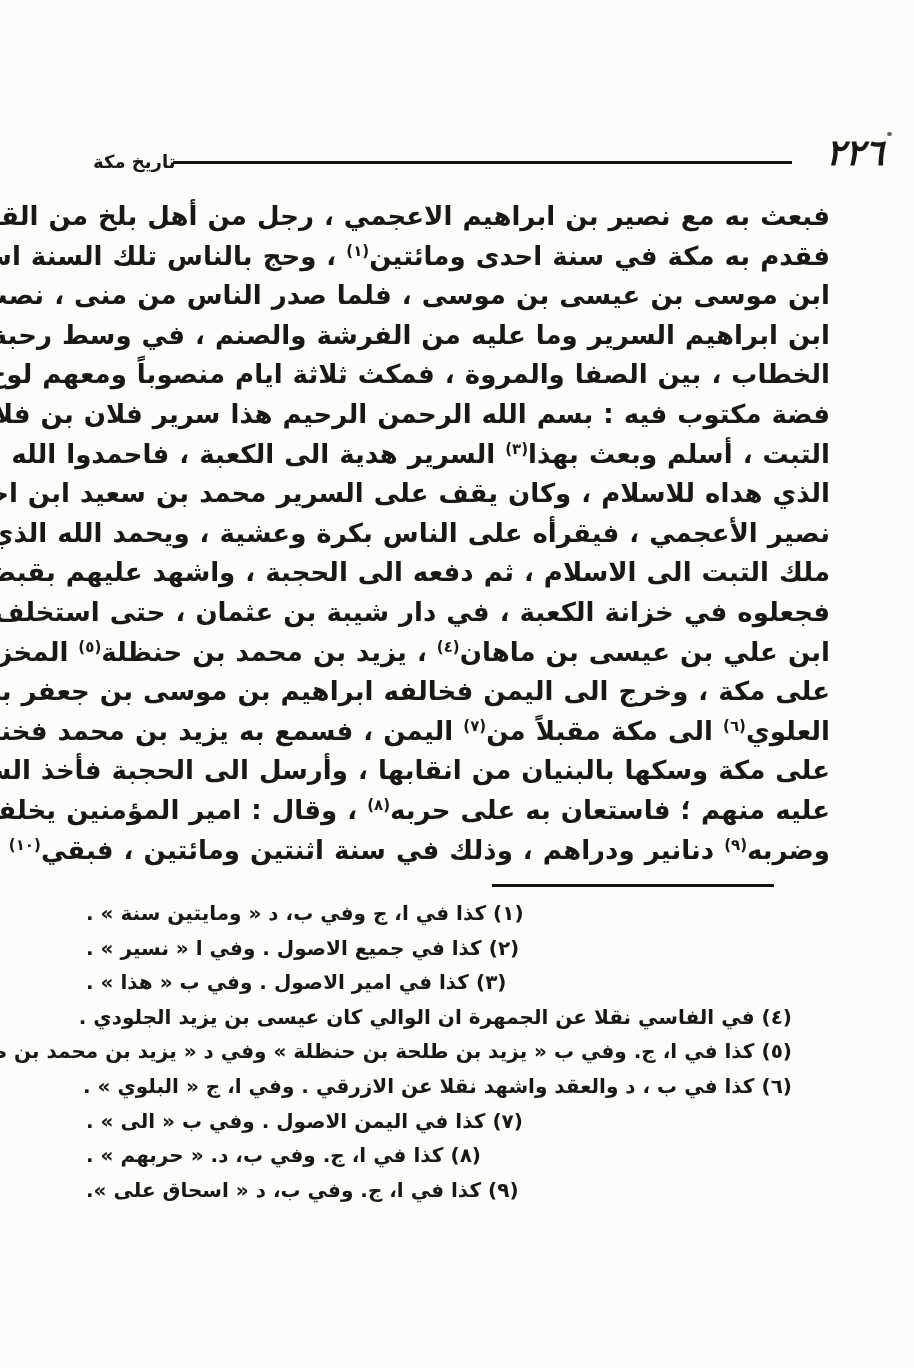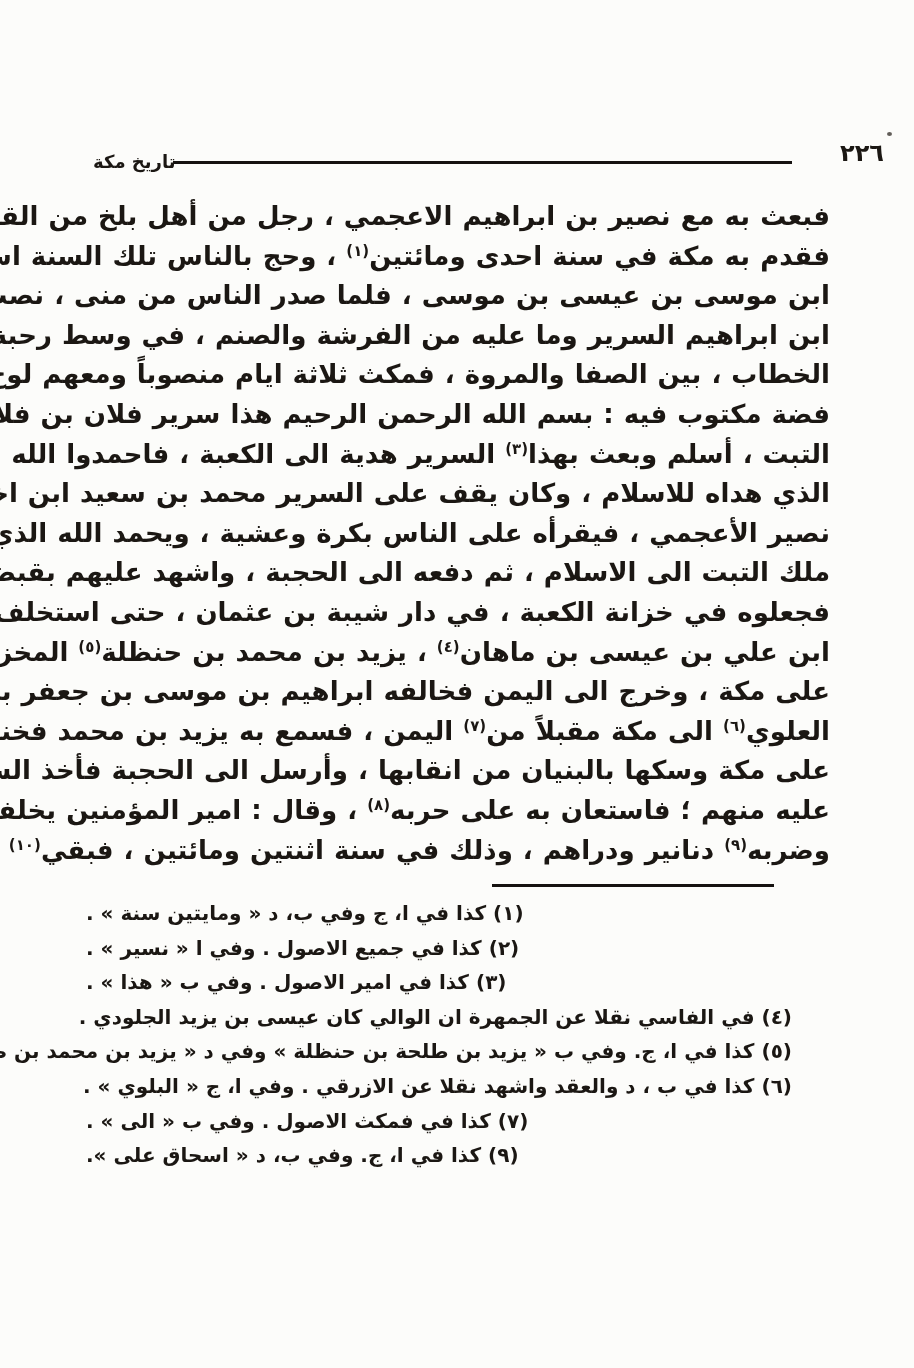--- a/index.html
+++ b/index.html
@@ -13,21 +13,21 @@
     background:var(--paper);
     overflow:hidden;
     direction:rtl;
     font-family:"DejaVu Sans",sans-serif;
     color:var(--ink);
   }
   
   .header{position:absolute;top:134px;right:30px;left:93px;height:50px;}
   .page-number{
     position:absolute;right:0;top:4px;
-    font-size:24px;font-weight:bold;letter-spacing:2px;line-height:30px;
+    font-size:36px;font-weight:bold;letter-spacing:2px;line-height:30px;font-style:italic;
   }
   .header-rule{
     position:absolute;right:92px;left:80px;top:27px;
     border-top:3px solid #151210;height:0;
   }
   .header-title{
     position:absolute;left:0;top:12px;
     font-size:18px;font-weight:bold;line-height:32px;
   }
   
@@ -101,17 +101,18 @@
 
   <div class="footnote-rule"></div>
 
   <div class="footnotes">
       <div class="fline"><span class="fmark">(١)</span><span>كذا في ا، ج وفي ب، د « ومايتين سنة » .</span></div>
       <div class="fline"><span class="fmark">(٢)</span><span>كذا في جميع الاصول . وفي ا « نسير » .</span></div>
       <div class="fline"><span class="fmark">(٣)</span><span>كذا في امير الاصول . وفي ب « هذا » .</span></div>
       <div class="fline"><span class="fmark">(٤)</span><span>في الفاسي نقلا عن الجمهرة ان الوالي كان عيسى بن يزيد الجلودي .</span></div>
       <div class="fline"><span class="fmark">(٥)</span><span>كذا في ا، ج. وفي ب « يزيد بن طلحة بن حنظلة » وفي د « يزيد بن محمد بن طلحة »</span></div>
       <div class="fline"><span class="fmark">(٦)</span><span>كذا في ب ، د والعقد واشهد نقلا عن الازرقي . وفي ا، ج « البلوي » .</span></div>
-      <div class="fline"><span class="fmark">(٧)</span><span>كذا في فمكث الاصول . وفي ب « الى » .</span></div>
+      <div class="fline"><span class="fmark">(٧)</span><span>كذا في اليمن الاصول . وفي ب « الى » .</span></div>
+      <div class="fline"><span class="fmark">(٨)</span><span>كذا في ا، ج. وفي ب، د. « حربهم » .</span></div>
       <div class="fline"><span class="fmark">(٩)</span><span>كذا في ا، ج. وفي ب، د « اسحاق على ».</span></div>
     </div>
 
 </div>
 
 </body></html>

